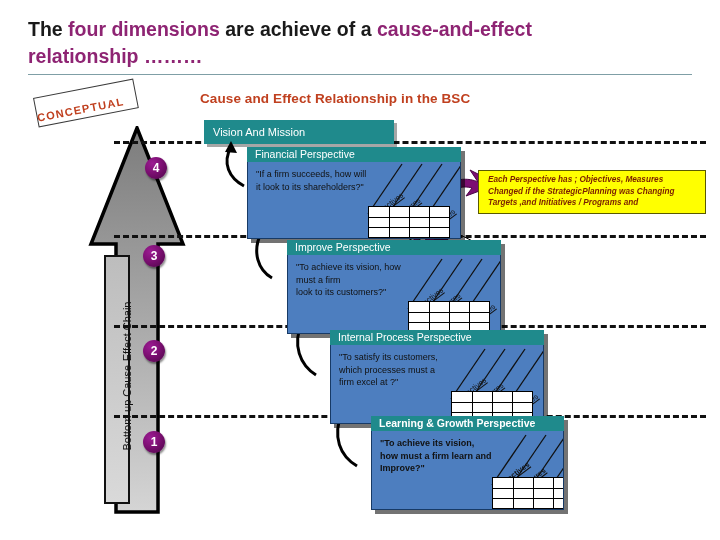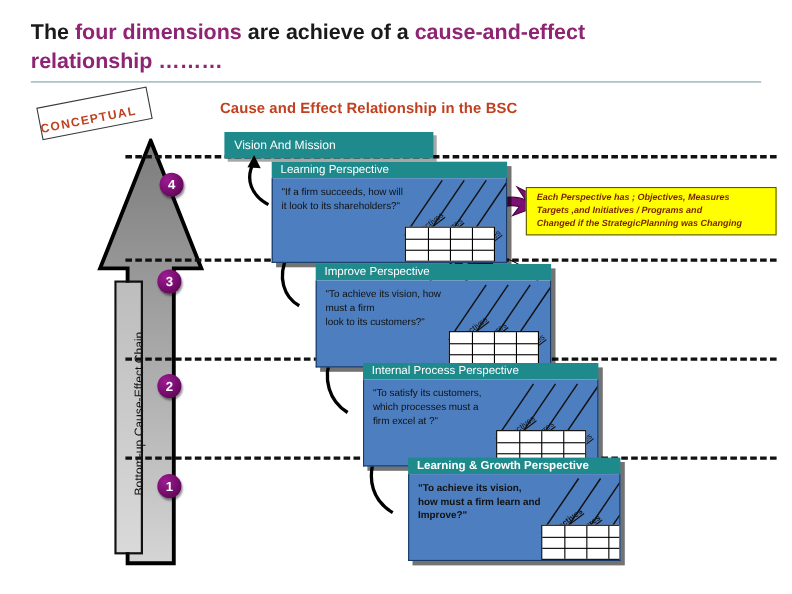--- a/index.html
+++ b/index.html
@@ -172,21 +172,21 @@
 
     <path d="M432 193 C452 176, 470 178, 478 182 L470 170 L498 184 L466 196 L472 188
              C462 185, 450 188, 442 203
              C434 218, 430 232, 424 243 L412 236 L424 256 L438 238 L430 236
              C436 222, 438 208, 432 193 Z" fill="#7c0f72" stroke="#4b0546" stroke-width="1"></path>
 
     <polygon points="430,233 452,233 441,252" fill="#4b0546"></polygon>
   </svg>
 
   <div class="card" style="left:247px;top:147px;width:214px;">
-    <div class="card-head">Learning Perspective</div>
+    <div class="card-head">Financial Perspective</div>
     <div class="card-body" style="height:76px;">
       <div class="quote">"If a firm succeeds, how will it look to its shareholders?"</div>
       <svg style="position:absolute;left:118px;top:-4px;width:96px;height:62px;">
         <path d="M2 56 L36 6" stroke="#111" stroke-width="1.3" fill="none"></path>
         <path d="M22 56 L56 6" stroke="#111" stroke-width="1.3" fill="none"></path>
         <path d="M42 56 L76 6" stroke="#111" stroke-width="1.3" fill="none"></path>
         <path d="M62 56 L96 6" stroke="#111" stroke-width="1.3" fill="none"></path>
         <path d="M2 56 L62 56" stroke="#111" stroke-width="1.3" fill="none"></path>
       </svg>
       <div class="col-lab" style="left:129px;top:48px;">Objectives</div>
@@ -274,17 +274,17 @@
         <i style="left:40px;top:0;width:1px;height:30px;"></i>
         <i style="left:60px;top:0;width:1px;height:30px;"></i>
         <i style="left:0;top:10px;width:80px;height:1px;"></i>
         <i style="left:0;top:20px;width:80px;height:1px;"></i>
       </div>
     </div>
   </div>
 
   <div class="callout">
     <p>Each Perspective has ; Objectives, Measures</p>
+    <p>Changed if the StrategicPlanning was Changing</p>
     <p>Targets ,and Initiatives / Programs and</p>
-    <p>Changed if the StrategicPlanning was Changing</p>
   </div>
 
 </div>
 
 </body></html>

